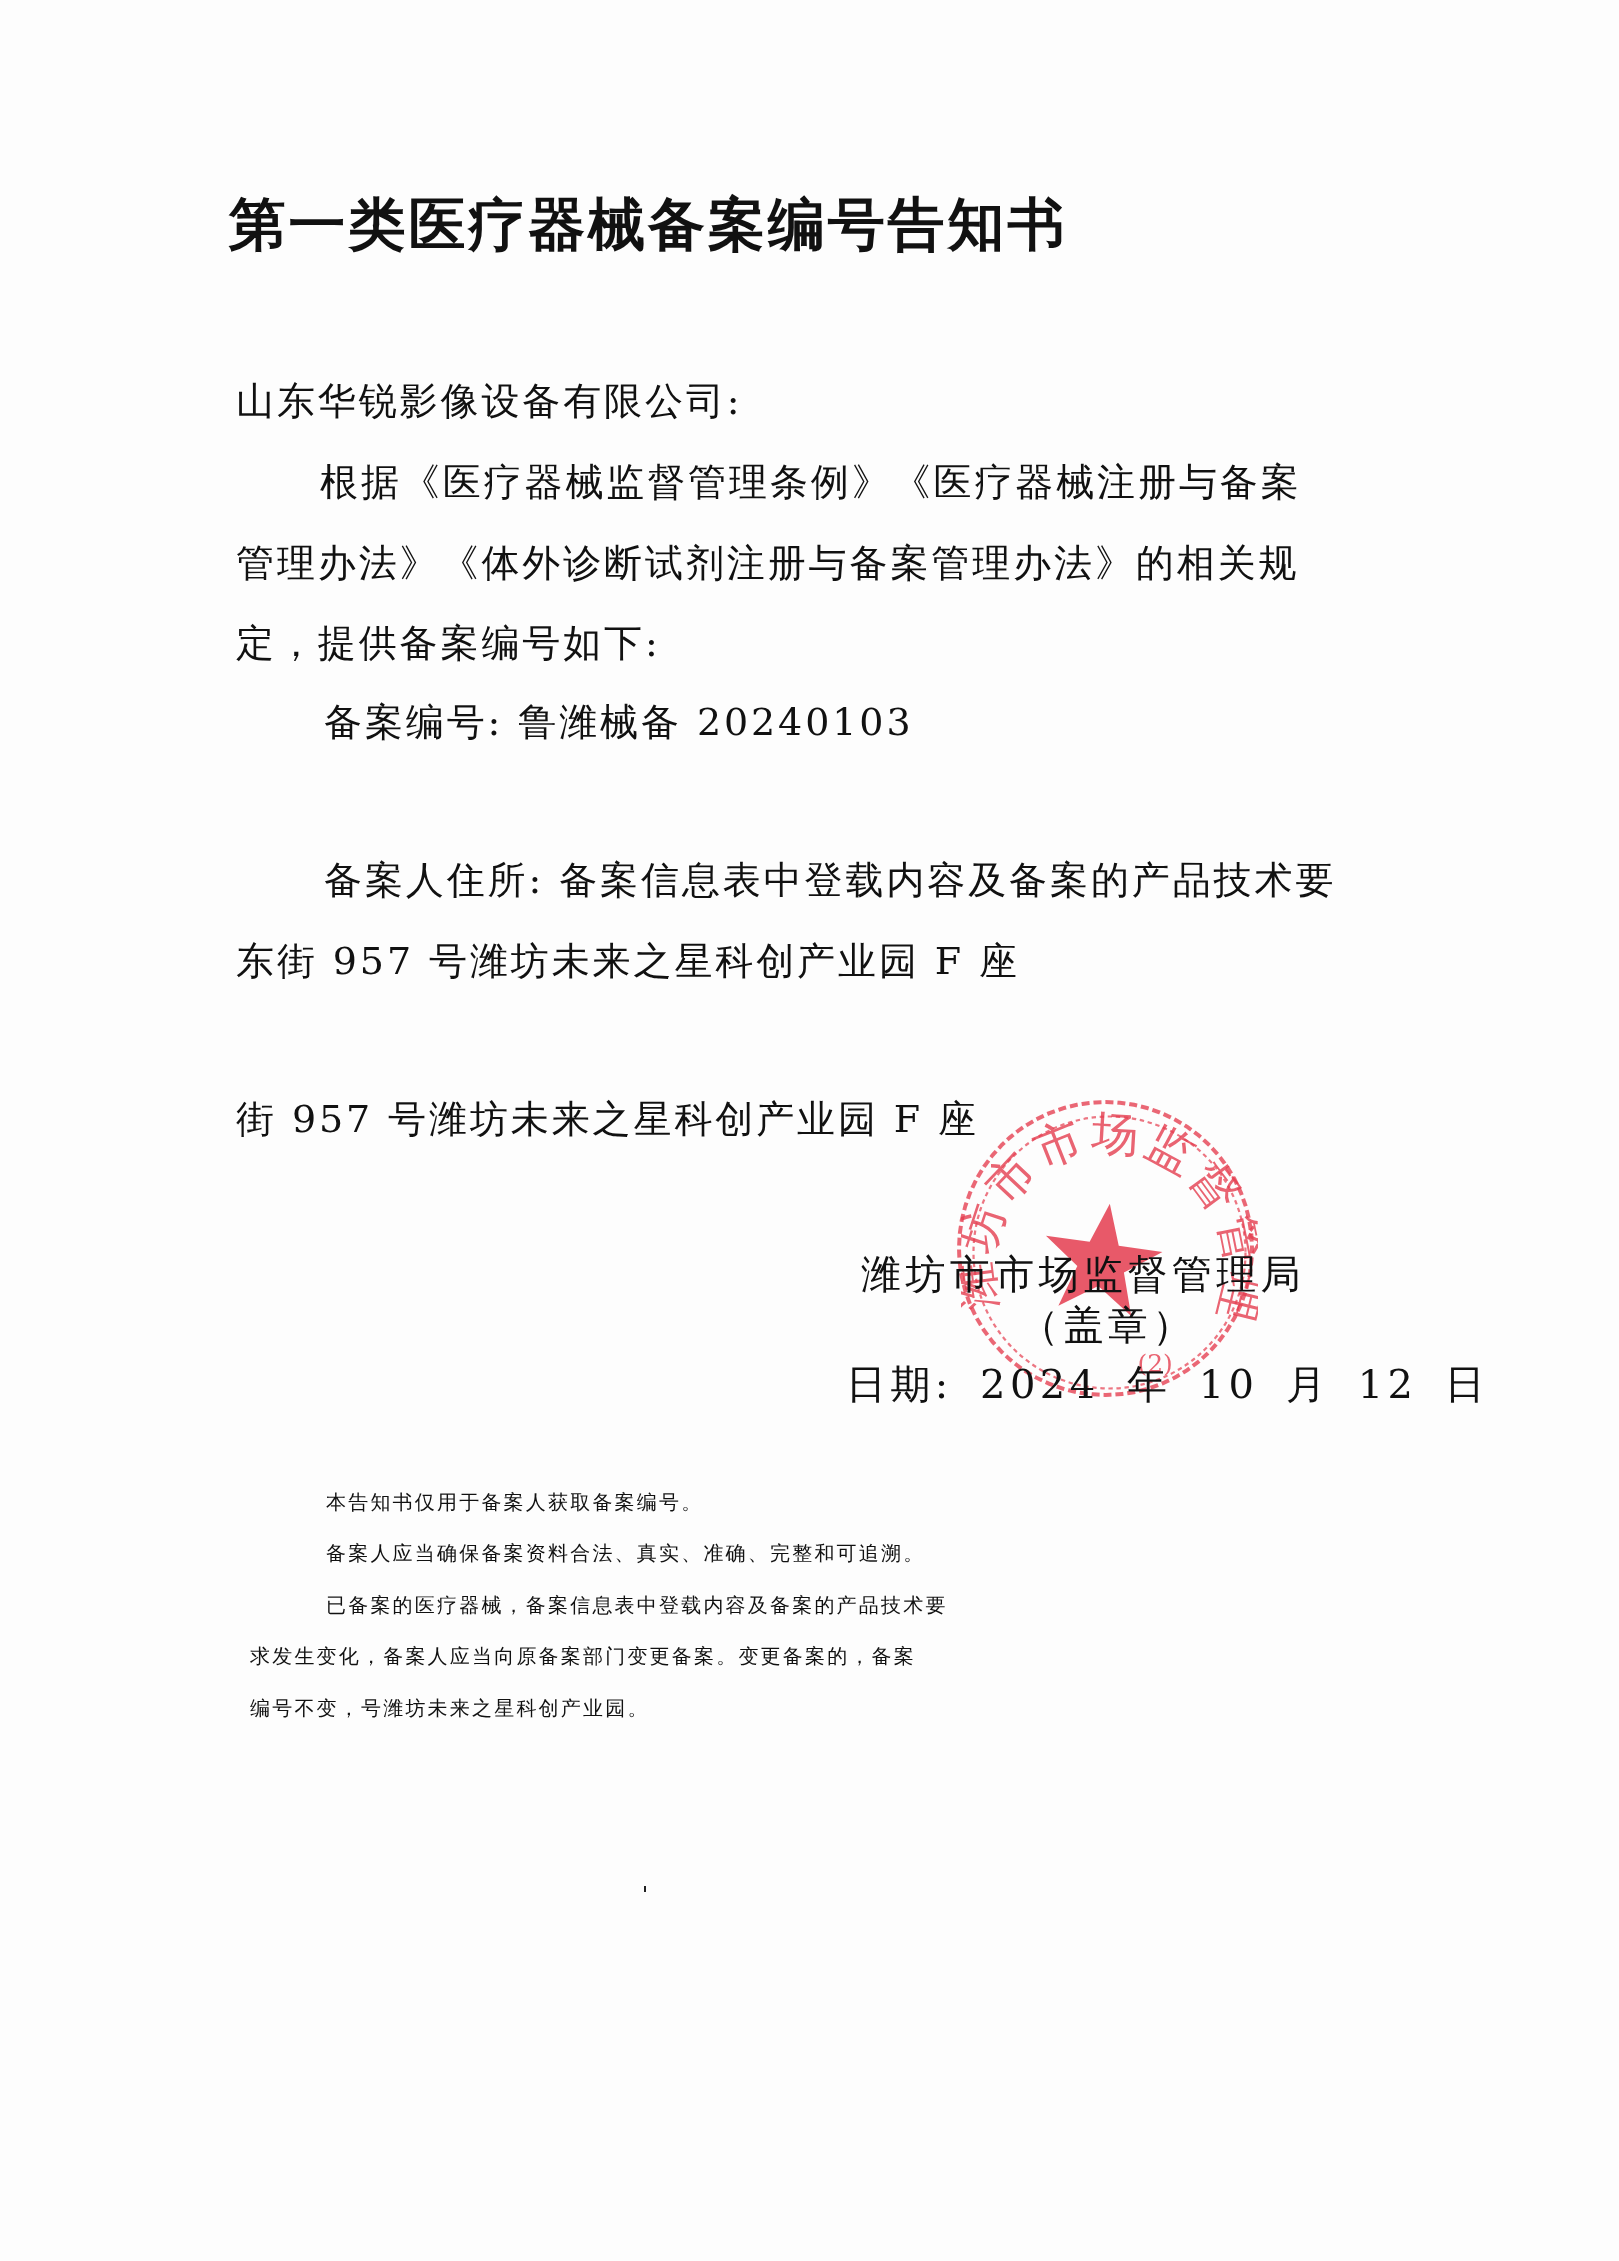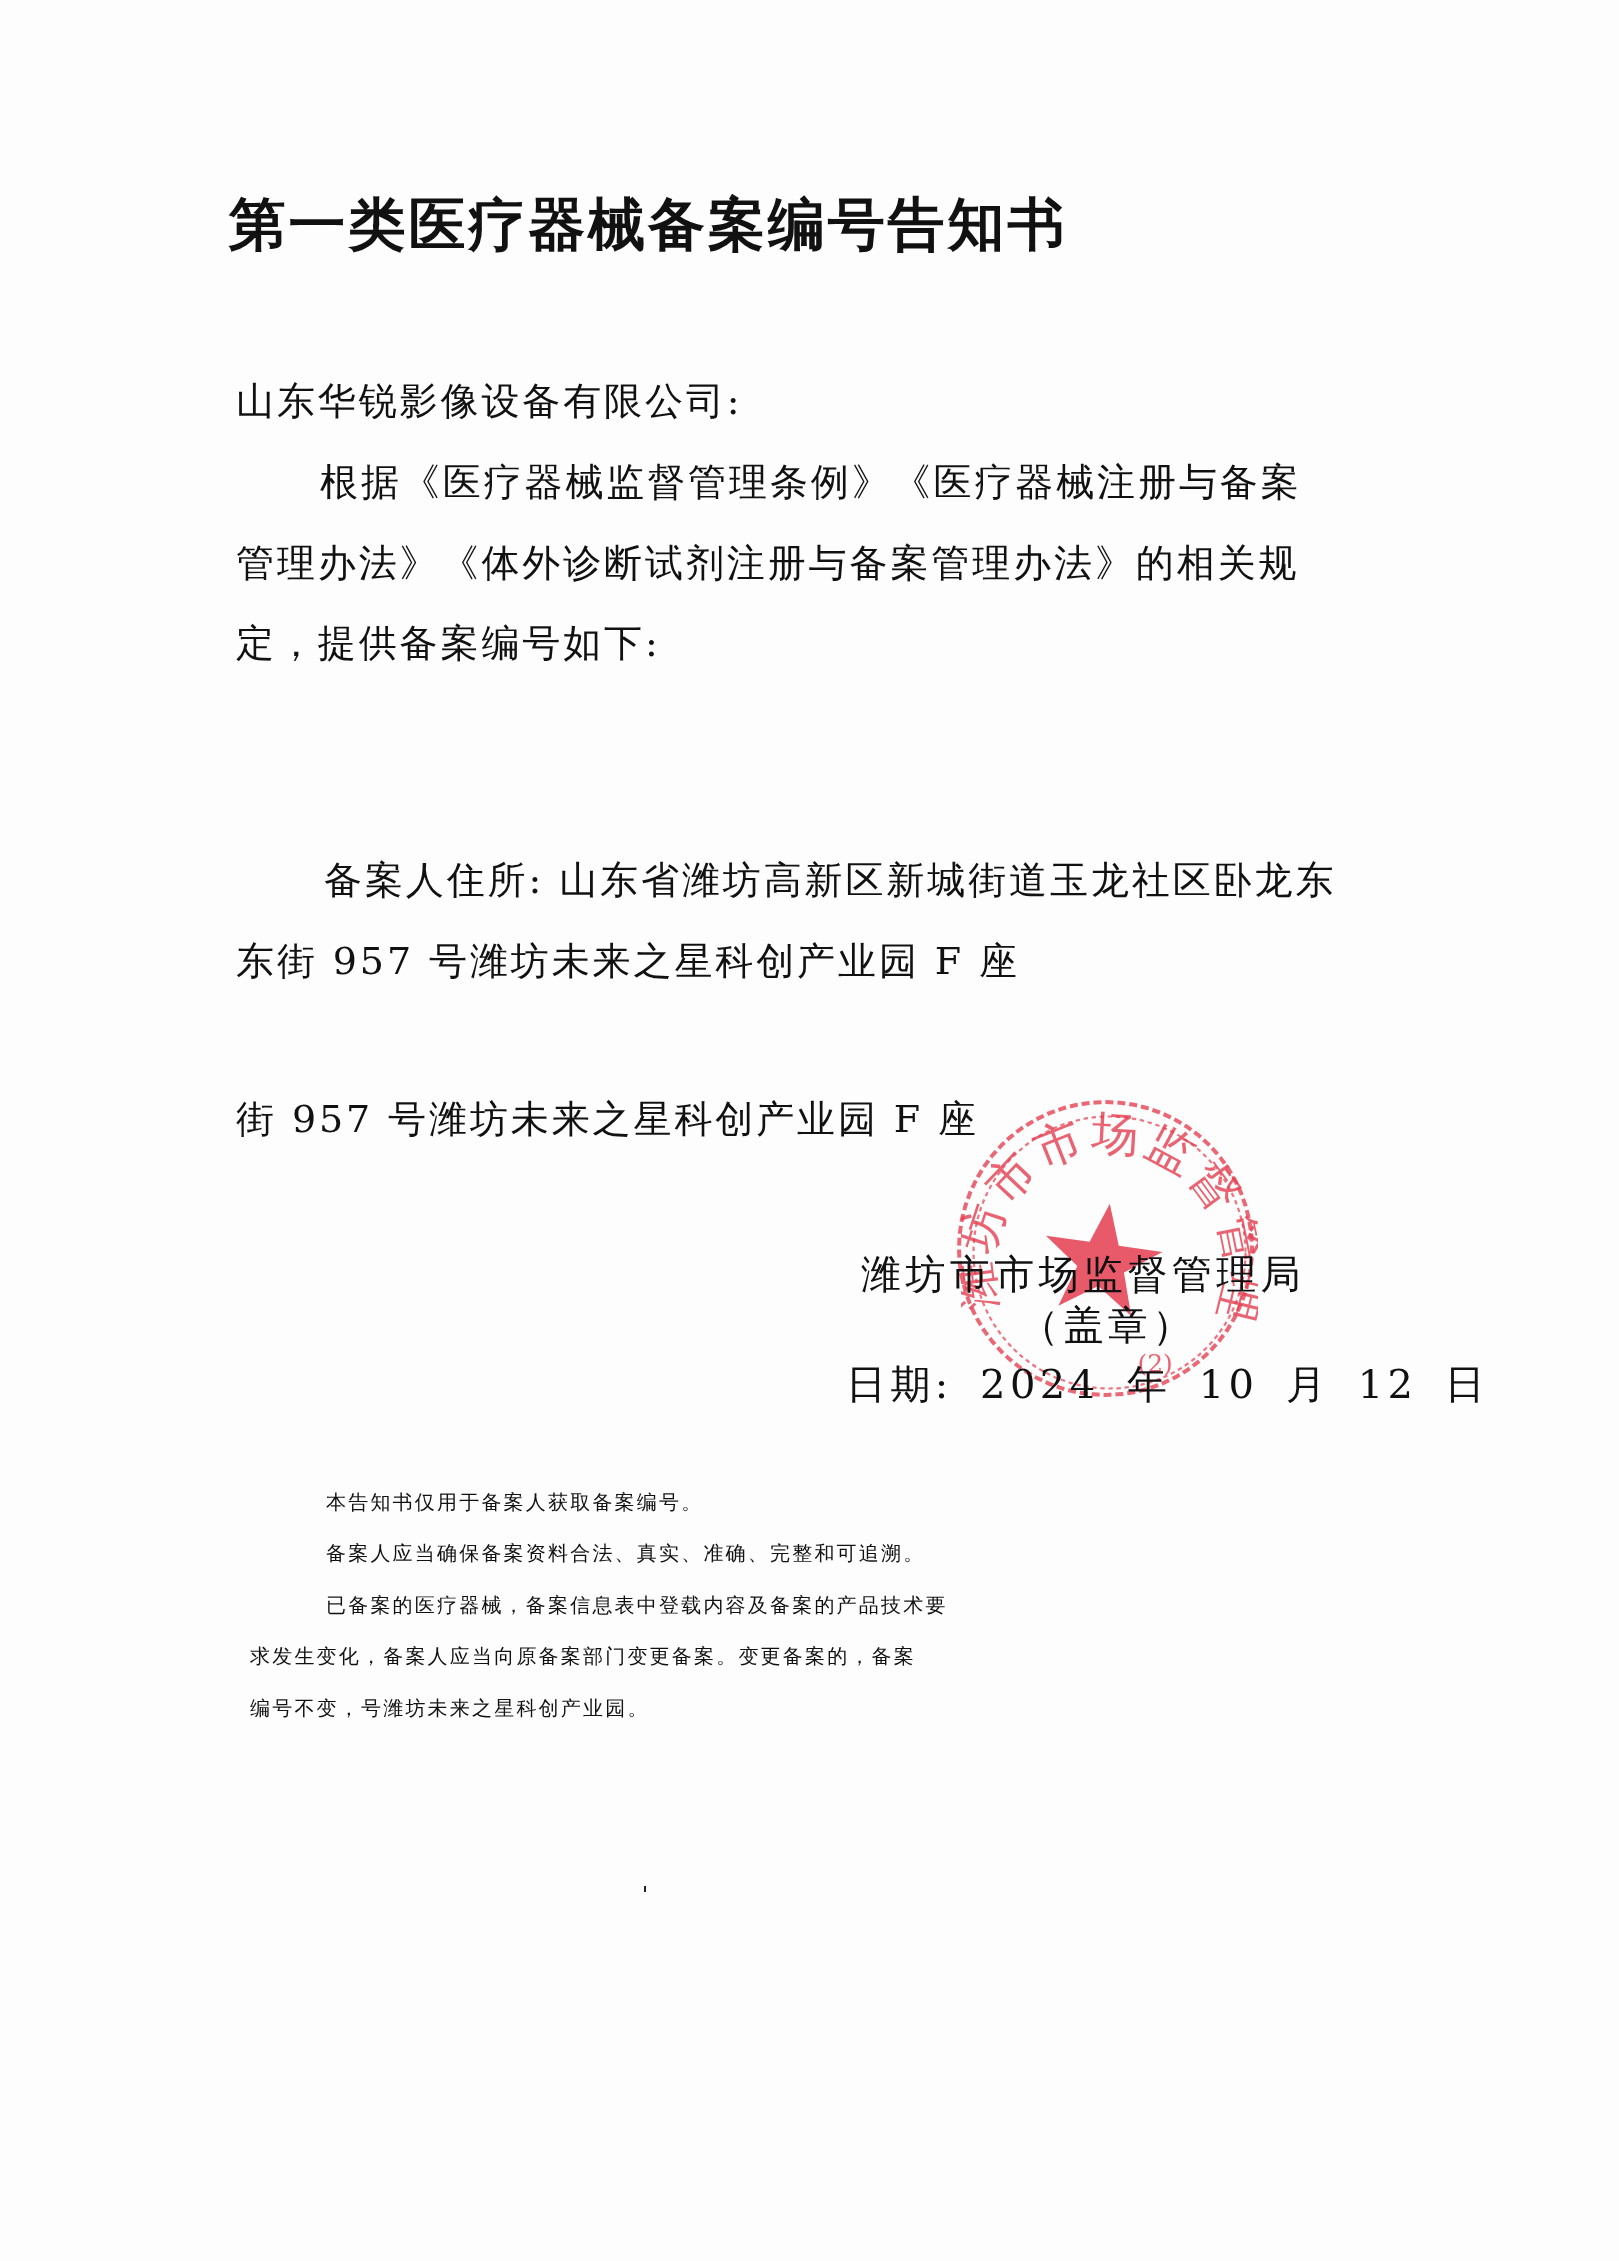--- a/index.html
+++ b/index.html
@@ -36,25 +36,29 @@
 <div class="page">
 
   <div class="title">第一类医疗器械备案编号告知书</div>
 
   <div class="line" style="left:320px; top:456px;">根据《医疗器械监督管理条例》《医疗器械注册与备案</div>
 
   <div class="line" style="left:236px; top:375px;">山东华锐影像设备有限公司:</div>
   <div class="line" style="left:236px; top:537px;">管理办法》《体外诊断试剂注册与备案管理办法》的相关规</div>
   <div class="line" style="left:236px; top:617px;">定，提供备案编号如下:</div>
 
+  <div class="line" style="left:324px; top:696px;">
+    <span>备案编号:</span>
+    <span>鲁潍械备 20240103</span>
+  </div>
 
 
   <div class="line" style="left:324px; top:854px;">
     <span>备案人住所:</span>
-    <span>山东省潍坊高新区新城街道玉龙社区卧龙东</span>
+    <span>备案信息表中登载内容及备案的产品技术要</span>
   </div>
   <div class="line" style="left:236px; top:935px;">东街 957 号潍坊未来之星科创产业园 F 座</div>
 
   <div class="line" style="left:236px; top:1093px;">街 957 号潍坊未来之星科创产业园 F 座</div>
 
   <div class="stamp">
     <svg width="297" height="297" viewBox="0 0 404 404">
       <defs>
         <path id="sealArc" d="M 62 300 A 160 160 0 1 1 342 300" fill="none"></path>
       </defs>

